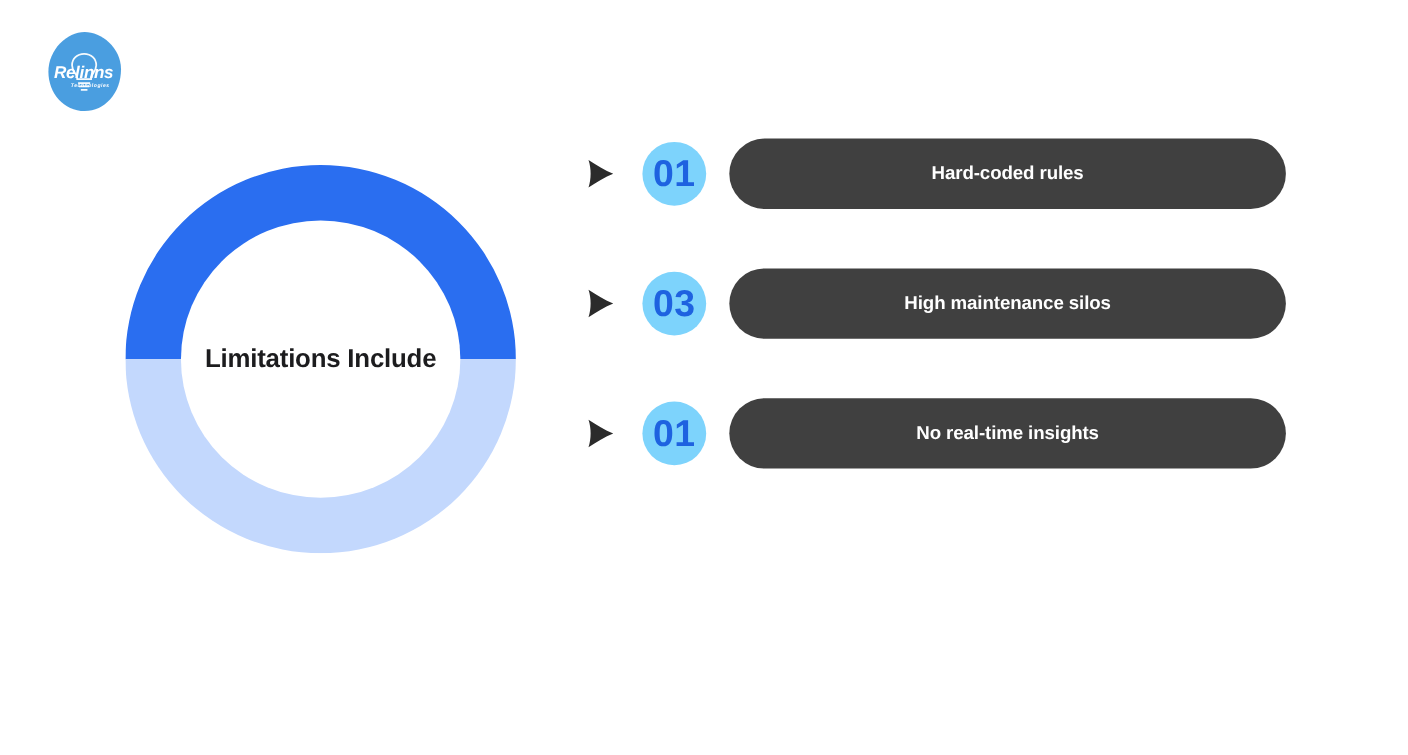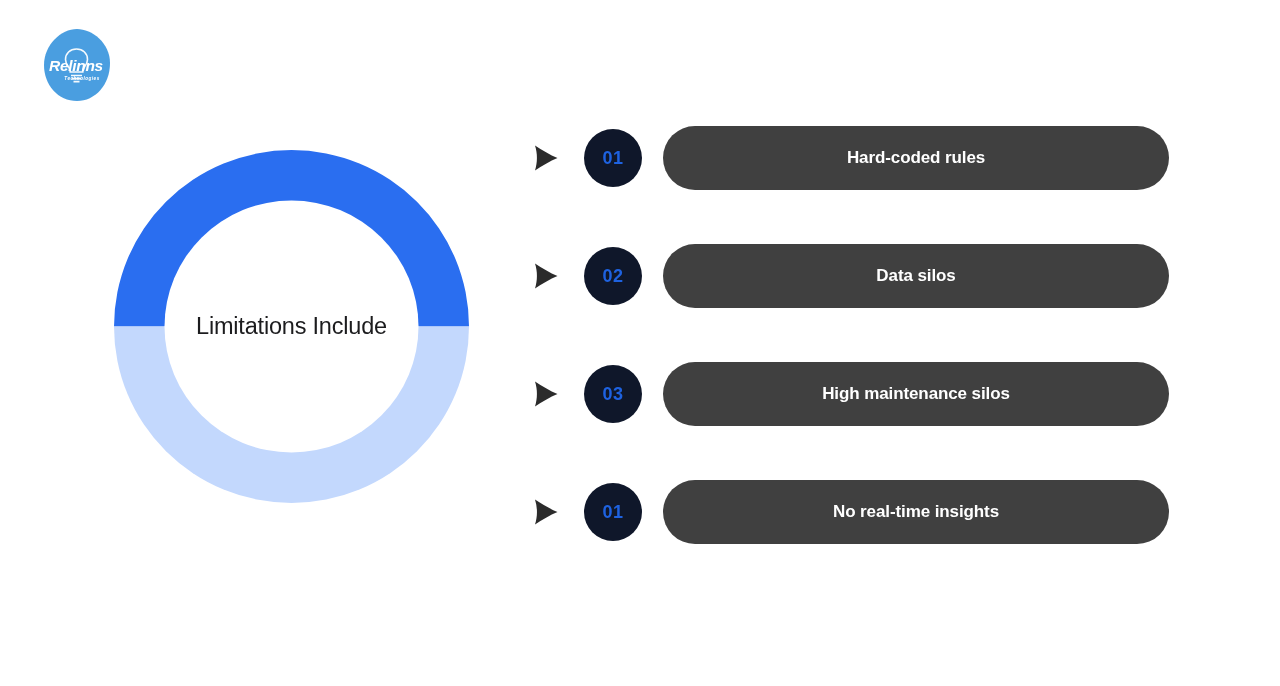--- a/index.html
+++ b/index.html
@@ -39,21 +39,21 @@
   .donut-center-label {
     position: absolute;
     left: 0;
     top: 0;
     width: 355px;
     height: 353px;
     display: flex;
     align-items: center;
     justify-content: center;
     font-size: 23.5px;
-    font-weight: normal;
+    font-weight: bold;
     color: #1c1c1e;
     letter-spacing: -0.2px;
     pointer-events: none;
   }
 
   
   .list {
     position: absolute;
     left: 530px;
     top: 126px;
@@ -77,25 +77,25 @@
     justify-content: center;
     margin-right: 22px;
   }
   .arrow-icon svg { display: block; }
 
   .num-circle {
     width: 58px;
     height: 58px;
     flex: 0 0 58px;
     border-radius: 50%;
-    background: #0f172a;
+    background: #7dd3fc;
     display: flex;
     align-items: center;
     justify-content: center;
-    font-size: 18px;
+    font-size: 34px;
     font-weight: bold;
     color: #1e62e0;
     letter-spacing: 0.5px;
     margin-right: 21px;
   }
 
   .pill {
     flex: 1 1 auto;
     height: 64px;
     border-radius: 32px;
@@ -143,29 +143,20 @@
   <div class="row">
     <span class="arrow-icon">
       <svg width="26" height="28" viewBox="0 0 26 28" xmlns="http://www.w3.org/2000/svg">
         <path d="M2 1.5 C9 6 17 11 24.5 14 C17 17 9 22 2 26.5 C4.6 18.5 4.6 9.5 2 1.5 Z" fill="#2b2b2b"></path>
       </svg>
     </span>
     <span class="num-circle">01</span>
     <span class="pill">Hard-coded rules</span>
   </div>
 
-  <div class="row">
-    <span class="arrow-icon">
-      <svg width="26" height="28" viewBox="0 0 26 28" xmlns="http://www.w3.org/2000/svg">
-        <path d="M2 1.5 C9 6 17 11 24.5 14 C17 17 9 22 2 26.5 C4.6 18.5 4.6 9.5 2 1.5 Z" fill="#2b2b2b"></path>
-      </svg>
-    </span>
-    <span class="num-circle">02</span>
-    <span class="pill">Data silos</span>
-  </div>
 
   <div class="row">
     <span class="arrow-icon">
       <svg width="26" height="28" viewBox="0 0 26 28" xmlns="http://www.w3.org/2000/svg">
         <path d="M2 1.5 C9 6 17 11 24.5 14 C17 17 9 22 2 26.5 C4.6 18.5 4.6 9.5 2 1.5 Z" fill="#2b2b2b"></path>
       </svg>
     </span>
     <span class="num-circle">03</span>
     <span class="pill">High maintenance silos</span>
   </div>

